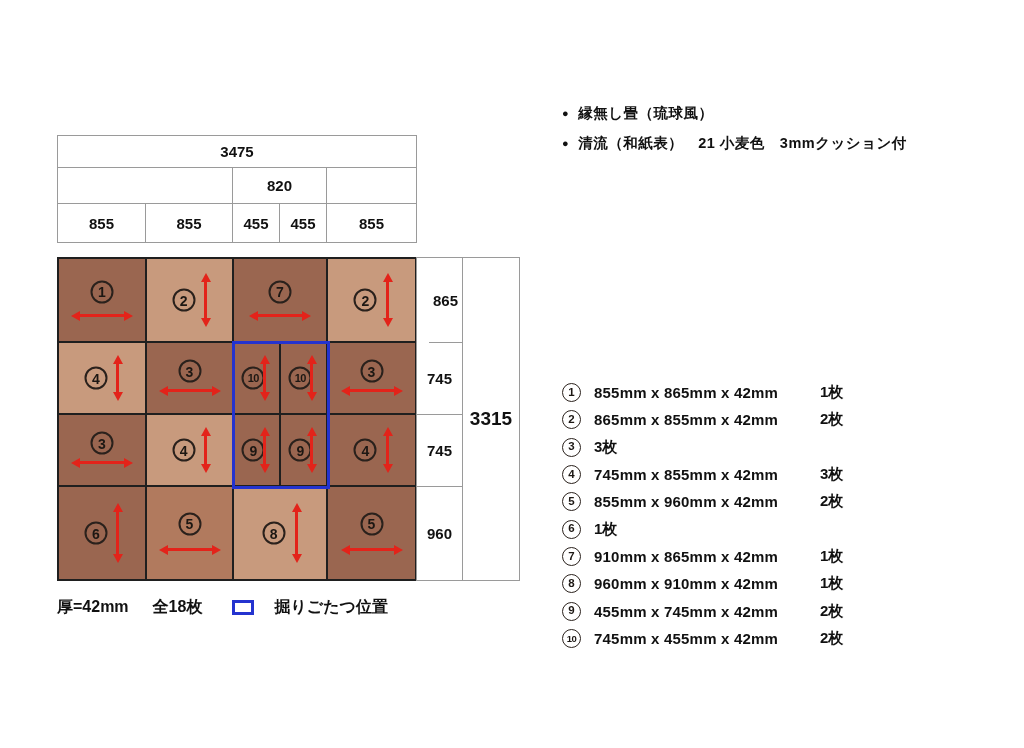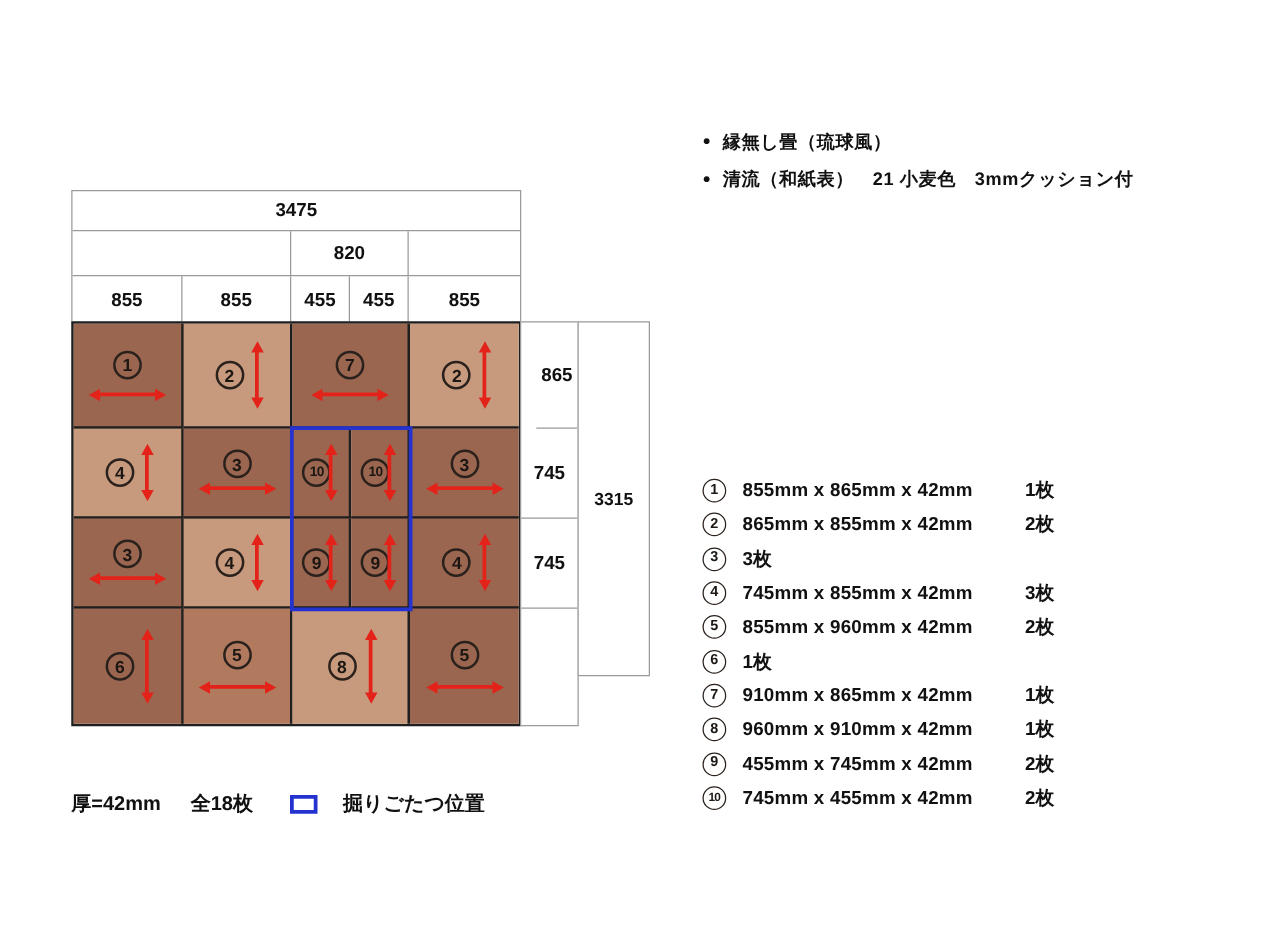--- a/index.html
+++ b/index.html
@@ -1,21 +1,21 @@
 <!DOCTYPE html>
 <html style="--dark: #9a6650; --light: #c89a7d; --medium: #b17a5e; --red: #e3231a; --blue: #2433cf;"><head>
 <meta charset="utf-8">
 <style>
   * { margin:0; padding:0; box-sizing:border-box; }
   html,body { background:#fff; }
   body { font-family:"Liberation Sans","DejaVu Sans",sans-serif; color:#111; }
   #canvas { position:relative; width:1024px; height:748px; background:#fff; overflow:hidden; }
 
   
-  .dim-top { position:absolute; left:57px; top:152px; width:360px; border:1px solid #9a9a9a; background:#fff; }
+  .dim-top { position:absolute; left:57px; top:135px; width:360px; border:1px solid #9a9a9a; background:#fff; }
   .dt-total { height:32px; border-bottom:1px solid #9a9a9a; display:flex; align-items:center; justify-content:center; font-weight:bold; font-size:15px; }
   .dt-mid { height:36px; border-bottom:1px solid #9a9a9a; display:flex; }
   .dt-cell { display:flex; align-items:center; justify-content:center; font-weight:bold; font-size:15px; }
   .w-left { width:175px; border-right:1px solid #9a9a9a; }
   .w-mid { width:94px; border-right:1px solid #9a9a9a; }
   .w-right { flex:1; }
   .dt-cols { height:38px; display:flex; }
   .br { border-right:1px solid #9a9a9a; }
 
   
@@ -56,26 +56,26 @@
   
   #kotatsu-box { position:absolute; left:232px; top:341px; width:98px; height:148px;
     border:3px solid var(--blue,#2433cf); z-index:5; background:transparent; }
 
   
   #row-labels { position:absolute; left:416px; top:257px; width:47px; height:324px;
     border:1px solid #9a9a9a; background:#fff; display:flex; flex-direction:column; }
   .dr-cell { display:flex; align-items:center; justify-content:center; font-weight:bold; font-size:15px; }
   .dr-cell.last { flex:1; }
   .bb { border-bottom:1px solid #9a9a9a; }
-  .dim-right-total { position:absolute; left:462px; top:257px; width:58px; height:284px;
+  .dim-right-total { position:absolute; left:462px; top:257px; width:58px; height:324px;
     border:1px solid #9a9a9a; background:#fff; display:flex; align-items:center; justify-content:center;
-    font-weight:bold; font-size:14px; }
-
-  
-  .footer { position:absolute; left:57px; top:633px; display:flex; align-items:center;
+    font-weight:bold; font-size:19px; }
+
+  
+  .footer { position:absolute; left:57px; top:597px; display:flex; align-items:center;
     font-weight:bold; font-size:16px; }
   .f-count { margin-left:24px; }
   .kotatsu-swatch { width:22px; height:15px; border:3px solid var(--blue,#2433cf); margin-left:30px; flex:none; }
   .f-kotatsu { margin-left:20px; }
 
   
   .notes { position:absolute; left:562px; top:98px; }
   .note-line { display:flex; align-items:center; height:30px; font-size:14.5px; font-weight:600; letter-spacing:0.5px; }
   .bullet { font-size:11px; margin-right:9px; flex:none; }
 
@@ -253,20 +253,21 @@
         </span>
       </div>
     </div>
 
   <div id="kotatsu-box"></div>
 
   <div id="row-labels">
       <div class="dr-cell bb" style="height: 85px; margin-left: 12px;">865</div>
       <div class="dr-cell bb" style="height: 72px;">745</div>
       <div class="dr-cell bb" style="height: 72px;">745</div>
+      <div class="dr-cell last">960</div>
     </div>
   <div class="dim-right-total">3315</div>
 
   <div class="footer">
     <span>厚=42mm</span>
     <span class="f-count">全18枚</span>
     <span class="kotatsu-swatch"></span>
     <span class="f-kotatsu">掘りごたつ位置</span>
   </div>
 

